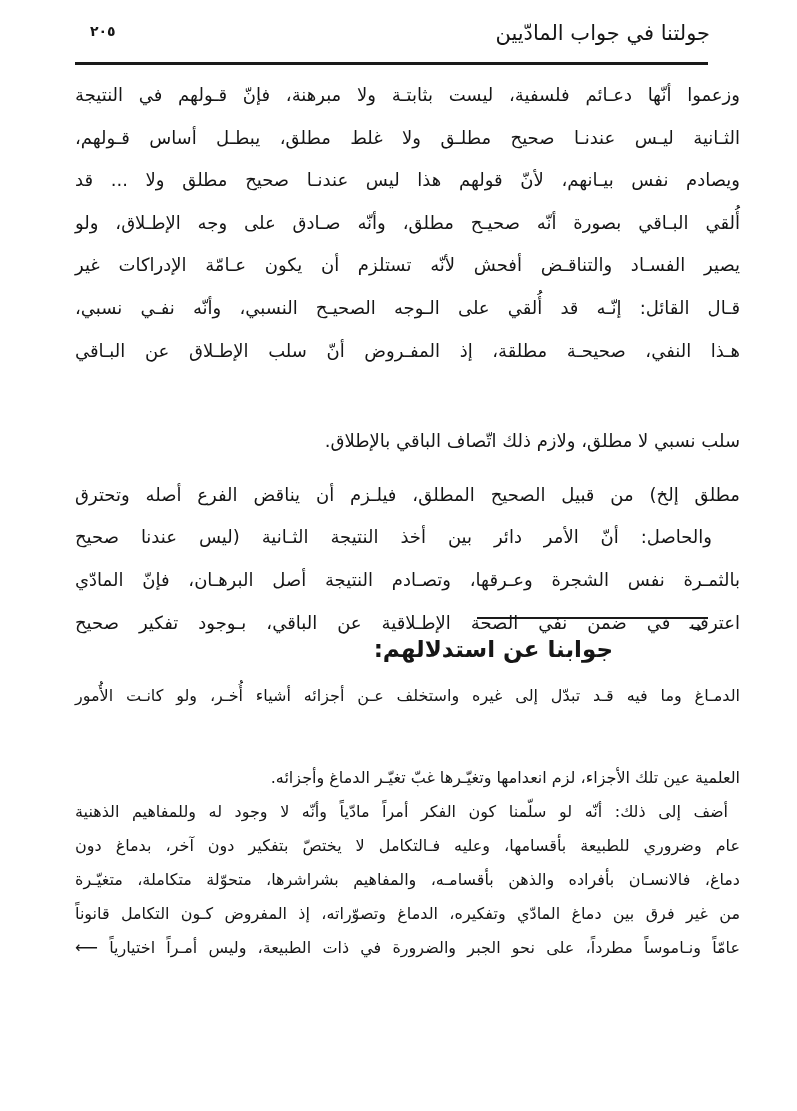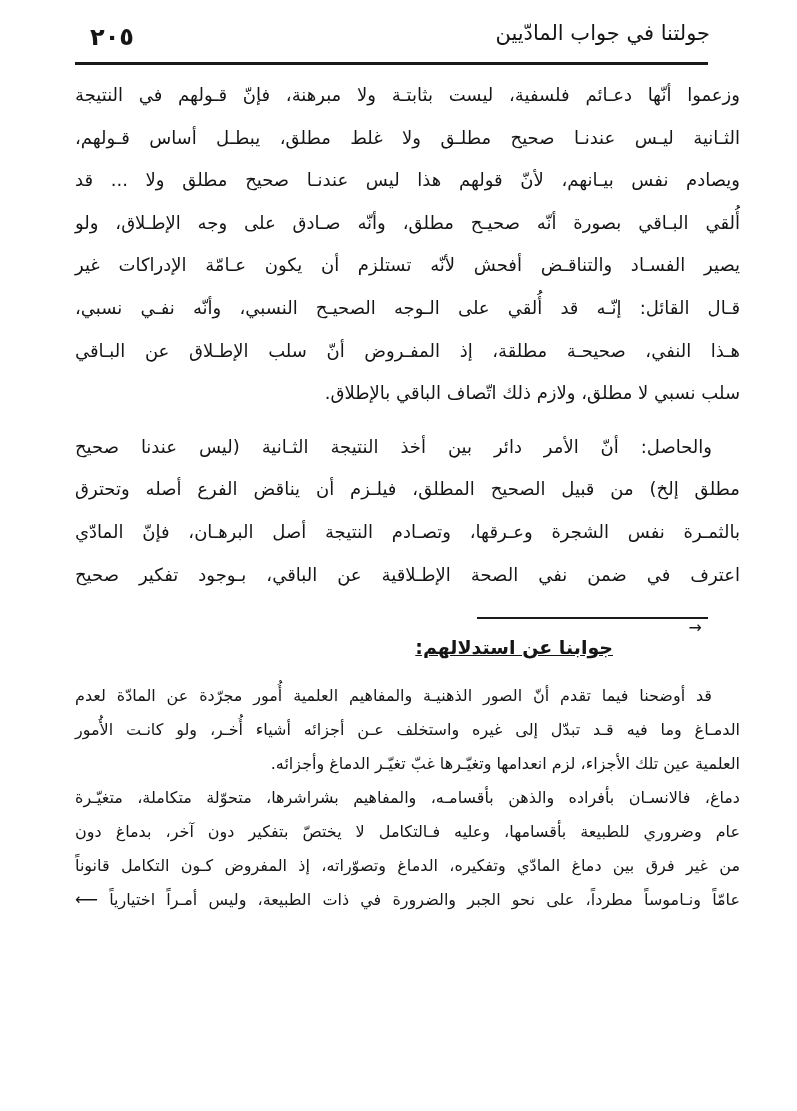--- a/index.html
+++ b/index.html
@@ -8,30 +8,30 @@
     width:797px;height:1111px;
     margin:0 auto;
     background:#ffffff;
     color:#161616;
     font-family:"DejaVu Sans", sans-serif;
     direction:rtl;
     overflow:hidden;
   }
   .abs{position:absolute;}
   .header-title{top:21px;right:87px;font-size:21px;font-weight:400;}
-  .page-number{top:23px;left:90px;font-size:24px;font-weight:700;letter-spacing:2px;}
+  .page-number{top:23px;left:90px;font-size:14px;font-weight:700;letter-spacing:2px;}
   .header-rule{top:62px;left:75px;width:633px;height:3px;background:#1a1a1a;}
   .main-text{top:74px;right:57px;width:665px;font-size:18px;line-height:42.6px;}
   .fn-rule{top:617px;right:89px;width:231px;height:2px;background:#1a1a1a;}
   .fn-arrow{top:620px;right:95px;font-size:16px;line-height:16px;}
-  .fn-heading{top:636px;right:184px;font-size:19px;font-weight:700;text-decoration:underline;}
+  .fn-heading{top:636px;right:184px;font-size:23px;font-weight:700;}
   .fn-text{top:679px;right:57px;width:665px;font-size:16px;line-height:34px;}
   .line{direction:rtl;}
   .jl{text-align:justify;text-align-last:justify;}
-  .rl{text-align:right;}
+  .rl{text-align:right;margin-top:48px;}
   .ind28{padding-right:28px;}
   .ind12{padding-right:12px;}
   .para2{margin-top:11px;}
 </style>
 </head>
 <body>
 
 <div class="page">
 
   <div class="abs header-title">جولتنا في جواب المادّيين</div>
@@ -43,38 +43,38 @@
       <div class="line jl">وزعموا أنّها دعـائم فلسفية، ليست بثابتـة ولا مبرهنة، فإنّ قـولهم في النتيجة</div>
       <div class="line jl">الثـانية ليـس عندنـا صحيح مطلـق ولا غلط مطلق، يبطـل أساس قـولهم،</div>
       <div class="line jl">ويصادم نفس بيـانهم، لأنّ قولهم هذا ليس عندنـا صحيح مطلق ولا ... قد</div>
       <div class="line jl">أُلقي البـاقي بصورة أنّه صحيـح مطلق، وأنّه صـادق على وجه الإطـلاق، ولو</div>
       <div class="line jl">يصير الفسـاد والتناقـض أفحش لأنّه تستلزم أن يكون عـامّة الإدراكات غير</div>
       <div class="line jl">قـال القائل: إنّـه قد أُلقي على الـوجه الصحيـح النسبي، وأنّه نفـي نسبي،</div>
       <div class="line jl">هـذا النفي، صحيحـة مطلقة، إذ المفـروض أنّ سلب الإطـلاق عن البـاقي</div>
       <div class="line rl">سلب نسبي لا مطلق، ولازم ذلك اتّصاف الباقي بالإطلاق.</div>
     </div>
     <div class="para para2">
+      <div class="line jl">مطلق إلخ) من قبيل الصحيح المطلق، فيلـزم أن يناقض الفرع أصله وتحترق</div>
       <div class="line jl ind28">والحاصل: أنّ الأمر دائر بين أخذ النتيجة الثـانية (ليس عندنا صحيح</div>
-      <div class="line jl">مطلق إلخ) من قبيل الصحيح المطلق، فيلـزم أن يناقض الفرع أصله وتحترق</div>
       <div class="line jl">بالثمـرة نفس الشجرة وعـرقها، وتصـادم النتيجة أصل البرهـان، فإنّ المادّي</div>
       <div class="line jl">اعترف في ضمن نفي الصحة الإطـلاقية عن الباقي، بـوجود تفكير صحيح</div>
     </div>
   </div>
 
   <div class="abs fn-rule"></div>
   <div class="abs fn-arrow">→</div>
   <div class="abs fn-heading">جوابنا عن استدلالهم:</div>
 
   <div class="abs fn-text">
     <div class="para">
-      <div class="line jl ind28">قد أوضحنا فيما تقدم أنّ الصور الذهنيـة والمفاهيم العلمية أُمور مجرّدة عن المادّة لعدم</div>
       <div class="line jl">الدمـاغ وما فيه قـد تبدّل إلى غيره واستخلف عـن أجزائه أشياء أُخـر، ولو كانـت الأُمور</div>
       <div class="line rl">العلمية عين تلك الأجزاء، لزم انعدامها وتغيّـرها غبّ تغيّـر الدماغ وأجزائه.</div>
     </div>
     <div class="para">
+      <div class="line jl ind12">أضف إلى ذلك: أنّه لو سلّمنا كون الفكر أمراً مادّياً وأنّه لا وجود له وللمفاهيم الذهنية</div>
+      <div class="line jl">عام وضروري للطبيعة بأقسامها، وعليه فـالتكامل لا يختصّ بتفكير دون آخر، بدماغ دون</div>
       <div class="line jl">دماغ، فالانسـان بأفراده والذهن بأقسامـه، والمفاهيم بشراشرها، متحوّلة متكاملة، متغيّـرة</div>
-      <div class="line jl">عام وضروري للطبيعة بأقسامها، وعليه فـالتكامل لا يختصّ بتفكير دون آخر، بدماغ دون</div>
       <div class="line jl">من غير فرق بين دماغ المادّي وتفكيره، الدماغ وتصوّراته، إذ المفروض كـون التكامل قانوناً</div>
       <div class="line jl">عامّاً ونـاموساً مطرداً، على نحو الجبر والضرورة في ذات الطبيعة، وليس أمـراً اختيارياً ⟵</div>
     </div>
   </div>
 
 </div>
 
 </body></html>

